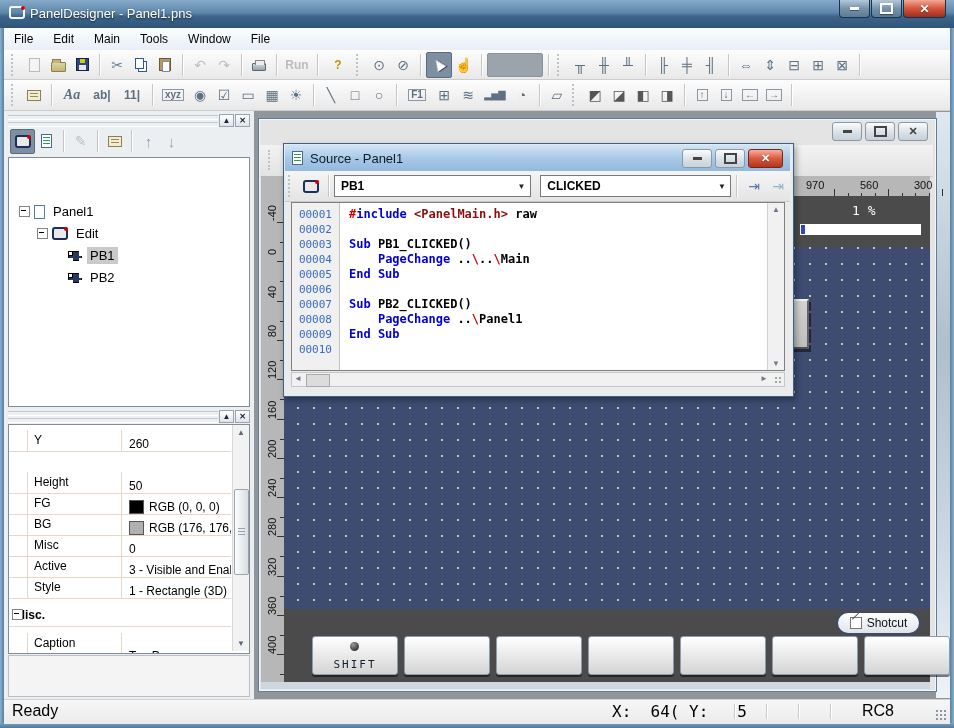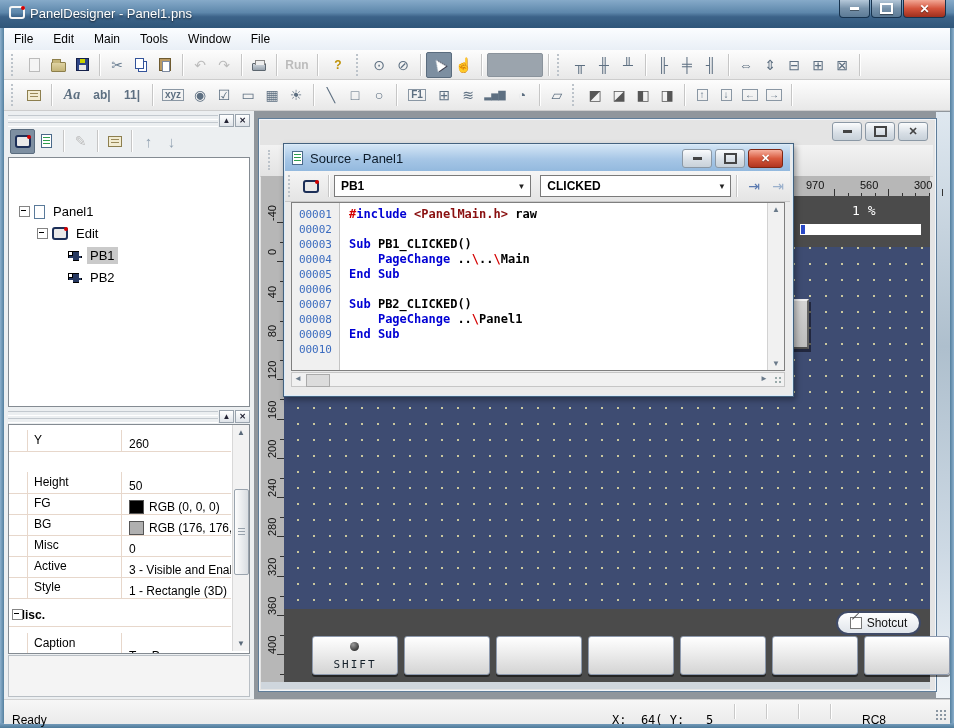--- a/index.html
+++ b/index.html
@@ -178,21 +178,21 @@
   .vscroll .dn{position:absolute;bottom:2px;left:0;width:16px;text-align:center;font-size:8px;color:#6a7a8a;}
   .hscroll{position:absolute;left:7px;top:228px;width:494px;height:15px;background:#f1f1f1;border:1px solid #c6c6c6;box-sizing:border-box;}
   .hscroll .la{position:absolute;left:2px;top:1px;font-size:8px;color:#6a7a8a;}
   .hscroll .ra{position:absolute;right:16px;top:1px;font-size:8px;color:#6a7a8a;}
   .hscroll .thumb{position:absolute;left:14px;top:1px;width:22px;height:11px;background:#dcdcdc;border:1px solid #aaa;}
   .hscroll .grip{position:absolute;right:2px;top:3px;width:8px;height:8px;
      background:radial-gradient(#9aa 1px,transparent 1.2px);background-size:4px 4px;}
 
   
   #statusbar{left:4px;top:699px;width:946px;height:24px;background:linear-gradient(180deg,#f7f7f7,#ebebeb);border-top:1px solid #d2d2d2;}
-  #statusbar .cell{position:absolute;top:13px;font-size:12px;}
+  #statusbar .cell{position:absolute;top:2px;font-size:16px;}
   .sdiv{position:absolute;top:4px;width:1px;height:15px;background:#c9c9c9;box-shadow:1px 0 0 #fff;}
   .sgrip{position:absolute;right:3px;bottom:3px;width:12px;height:12px;
      background:radial-gradient(#8a96a2 1.2px,transparent 1.4px);background-size:4px 4px;}
 </style>
 </head>
 <body>
 
 <div id="app">
 
   <div class="abs titlebar">

